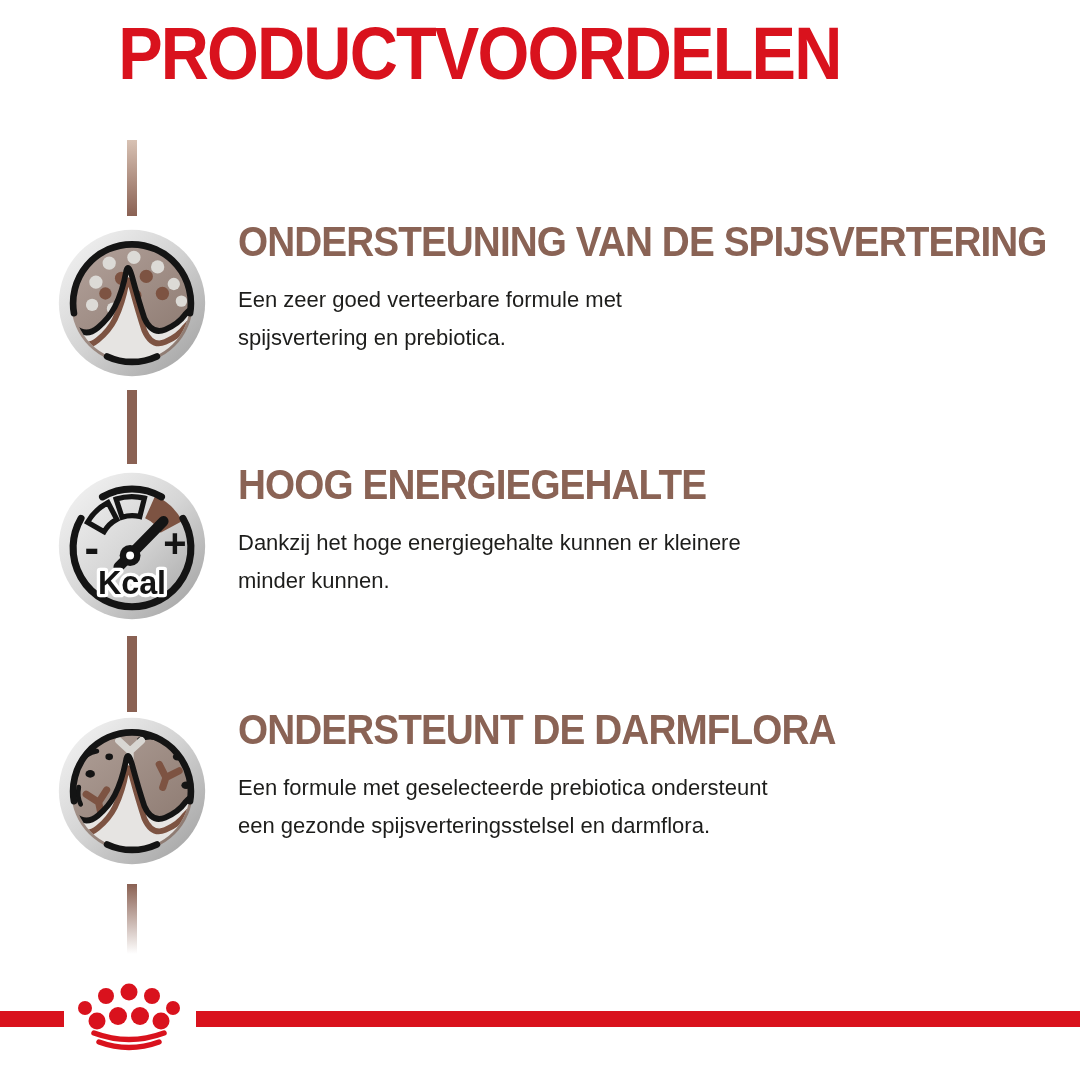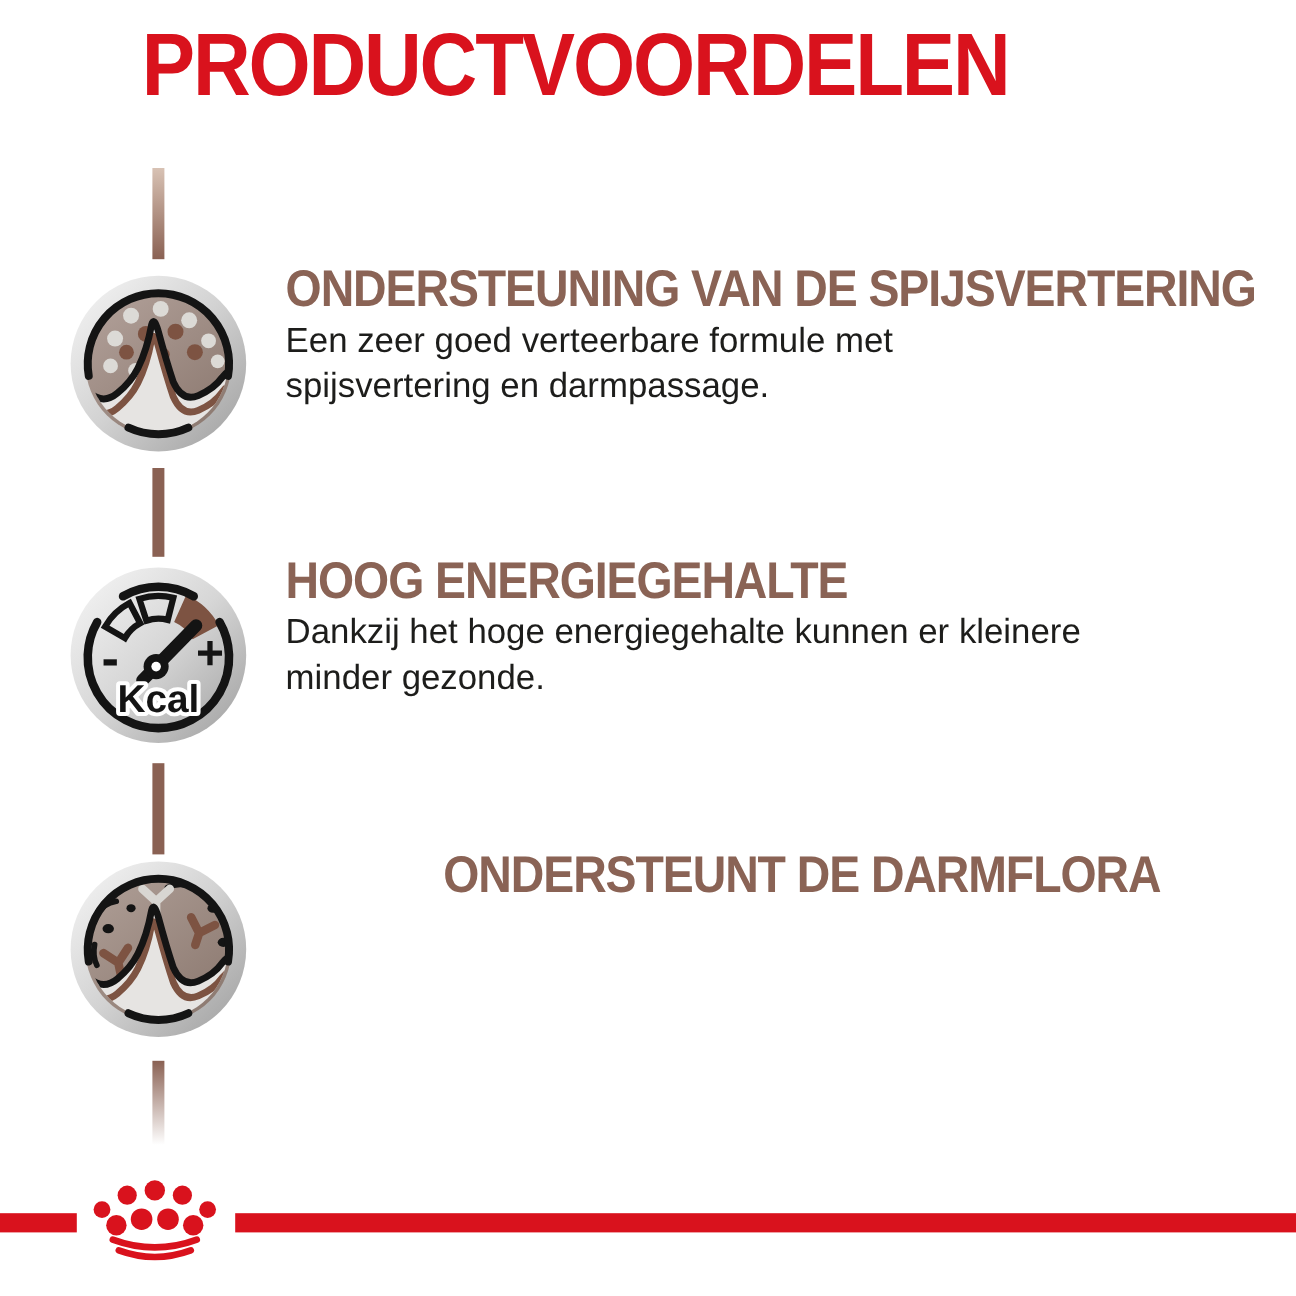--- a/index.html
+++ b/index.html
@@ -23,26 +23,26 @@
   
   .badge{position:absolute;left:56px;width:152px;height:152px;}
   .badge svg{width:152px;height:152px;display:block;}
   .badge.i1{top:227px;}
   .badge.i2{top:470px;}
   .badge.i3{top:715px;}
   
   .section{position:absolute;left:238px;width:810px;}
   .section.sec1{top:219px;}
   .section.sec2{top:462px;}
-  .section.sec3{top:707px;text-align:right;}
+  .section.sec3{top:707px;}
   .section h2{
     margin:0;font-size:43px;line-height:44px;font-weight:700;letter-spacing:-1px;
     color:#8a6355;white-space:nowrap;transform:scaleX(0.9);transform-origin:0 50%;
   }
-  .section .body{margin-top:3px;color:#1d1d1b;font-size:29px;line-height:37.5px;}
+  .section .body{margin-top:18px;color:#1d1d1b;font-size:22px;line-height:37.5px;}
   .section .body span{display:block;white-space:nowrap;}
   
   .footer-line{position:absolute;top:1011px;height:16px;background:#d9121d;}
   .footer-line.left{left:0;width:64px;}
   .footer-line.right{left:196px;width:884px;}
   .crown{position:absolute;left:60px;top:982px;width:144px;height:72px;}
   .crown svg{width:144px;height:72px;display:block;}
 </style>
 </head>
 <body>
@@ -186,34 +186,39 @@
 
     <path d="M18.9,90.8 A62,62 0 1 1 141.1,90.8" fill="none" stroke="#141414" stroke-width="7" stroke-linecap="round"></path>
     <path d="M53.8,136.2 A62,62 0 0 0 106.2,136.2" fill="none" stroke="#141414" stroke-width="7" stroke-linecap="round"></path>
   </svg>
 </div>
 
 <div class="section sec1">
   <h2>ONDERSTEUNING VAN DE SPIJSVERTERING</h2>
   <div class="body">
     <span>Een zeer goed verteerbare formule met</span>
-    <span>spijsvertering en darmpassage.</span>
+    <span>spijsvertering en prebiotica.</span>
   </div>
 </div>
 
 <div class="section sec2">
   <h2>HOOG ENERGIEGEHALTE</h2>
   <div class="body">
     <span>Dankzij het hoge energiegehalte kunnen er kleinere</span>
-    <span>minder gezonde.</span>
+    <span>minder kunnen.</span>
   </div>
 </div>
 
 <div class="section sec3">
   <h2>ONDERSTEUNT DE DARMFLORA</h2>
+  <div class="body">
+    <span>Een formule met geselecteerde prebiotica ondersteunt</span>
+    <span>een gezonde spijsverteringsstelsel en darmflora.</span>
+    <span></span>
+  </div>
 </div>
 
 <div class="footer-line left"></div>
 <div class="footer-line right"></div>
 <div class="crown">
   <svg viewBox="0 0 144 72">
     <g fill="#d9121d">
       <circle cx="25" cy="26" r="7"></circle>
       <circle cx="46" cy="14" r="8"></circle>
       <circle cx="69" cy="10" r="8.5"></circle>

